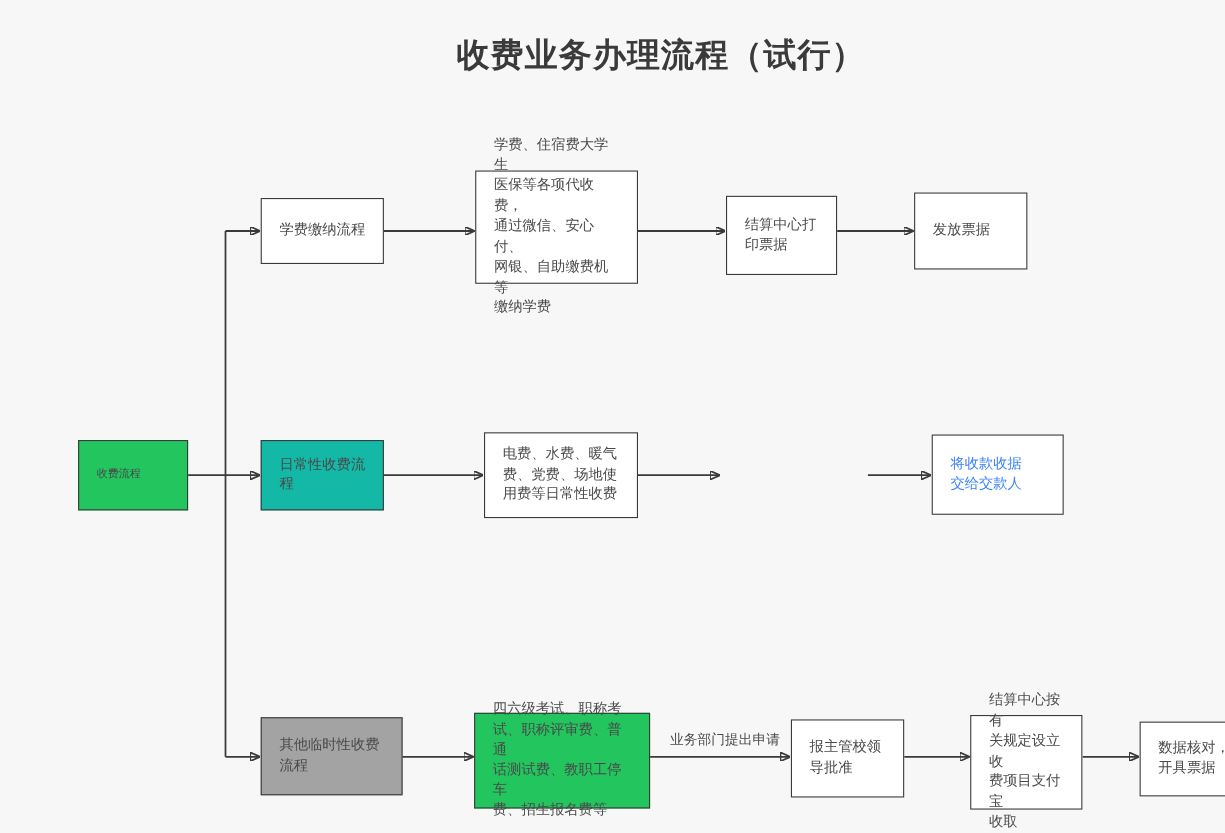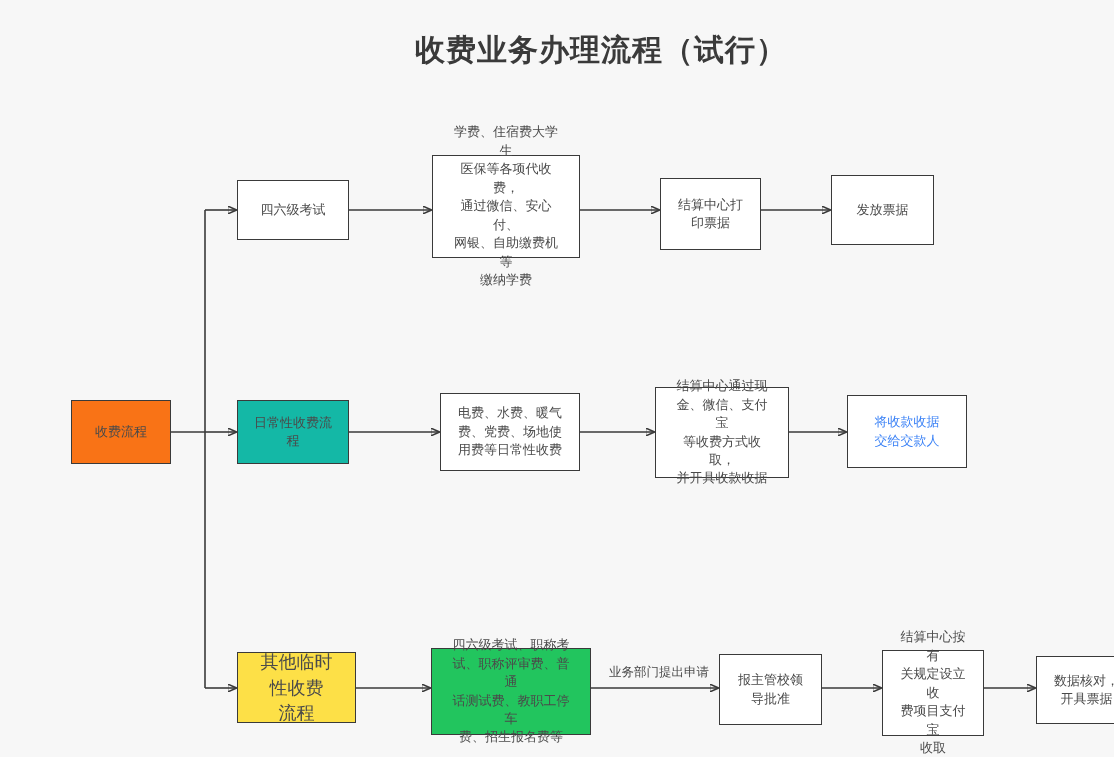--- a/index.html
+++ b/index.html
@@ -34,21 +34,20 @@
   }
   .node {
     position: absolute;
     box-sizing: border-box;
     background: #ffffff;
     border: 1.6px solid #3a3a3a;
     color: #4a4a4a;
     display: flex;
     align-items: center;
     justify-content: center;
-    text-align: center;
     line-height: 1.42;
     padding: 2px 16px;
     white-space: pre-line;
   }
   .node-label {
     display: block;
     width: 100%;
   }
   .edge-label {
     position: absolute;
@@ -101,26 +100,26 @@
     <path d="M305,432 L395,432" marker-end="url(#arrow)"></path>
     <path d="M536,432 L610,432" marker-end="url(#arrow)"></path>
     <path d="M745,432 L802,432" marker-end="url(#arrow)"></path>
 
     <path d="M312,688 L386,688" marker-end="url(#arrow)"></path>
     <path d="M547,688 L674,688" marker-end="url(#arrow)"></path>
     <path d="M778,688 L837,688" marker-end="url(#arrow)"></path>
     <path d="M940,688 L991,688" marker-end="url(#arrow)"></path>
   </svg>
 
-  <div class="node" id="n-root" style="left: 27px; top: 400px; width: 100px; height: 64px; font-size: 13px; background: #f97316; border-color: rgb(58, 58, 58); color: rgb(74, 74, 74);">
+  <div class="node" id="n-root" style="left: 27px; top: 400px; width: 100px; height: 64px; font-size: 10px; background: #22c55e; border-color: rgb(58, 58, 58); color: rgb(74, 74, 74);">
     <span class="node-label">收费流程</span>
   </div>
 
   <div class="node" id="n-r1c1" style="left: 193px; top: 180px; width: 112px; height: 60px; font-size: 13px; background: rgb(255, 255, 255); border-color: rgb(58, 58, 58); color: rgb(74, 74, 74);">
-    <span class="node-label">四六级考试</span>
+    <span class="node-label">学费缴纳流程</span>
   </div>
   <div class="node" id="n-r1c2" style="left: 388px; top: 155px; width: 148px; height: 103px; font-size: 13px; background: rgb(255, 255, 255); border-color: rgb(58, 58, 58); color: rgb(74, 74, 74);">
     <span class="node-label">学费、住宿费大学生
 医保等各项代收费，
 通过微信、安心付、
 网银、自助缴费机等
 缴纳学费</span>
   </div>
   <div class="node" id="n-r1c3" style="left: 616px; top: 178px; width: 101px; height: 72px; font-size: 13px; background: rgb(255, 255, 255); border-color: rgb(58, 58, 58); color: rgb(74, 74, 74);">
     <span class="node-label">结算中心打
@@ -132,32 +131,26 @@
 
   <div class="node" id="n-r2c1" style="left: 193px; top: 400px; width: 112px; height: 64px; font-size: 13px; background: #14b8a6; border-color: rgb(58, 58, 58); color: rgb(74, 74, 74);">
     <span class="node-label">日常性收费流
 程</span>
   </div>
   <div class="node" id="n-r2c2" style="left: 396px; top: 393px; width: 140px; height: 78px; font-size: 13px; background: rgb(255, 255, 255); border-color: rgb(58, 58, 58); color: rgb(74, 74, 74);">
     <span class="node-label">电费、水费、暖气
 费、党费、场地使
 用费等日常性收费</span>
   </div>
-  <div class="node" id="n-r2c3" style="left: 611px; top: 387px; width: 134px; height: 91px; font-size: 13px; background: rgb(255, 255, 255); border-color: rgb(58, 58, 58); color: rgb(74, 74, 74);">
-    <span class="node-label">结算中心通过现
-金、微信、支付宝
-等收费方式收取，
-并开具收款收据</span>
-  </div>
   <div class="node" id="n-r2c4" style="left: 803px; top: 395px; width: 120px; height: 73px; font-size: 13px; background: rgb(255, 255, 255); border-color: rgb(58, 58, 58); color: #3b82f6;">
     <span class="node-label">将收款收据
 交给交款人</span>
   </div>
 
-  <div class="node" id="n-r3c1" style="left: 193px; top: 652px; width: 119px; height: 71px; font-size: 18px; background: #fde047; border-color: rgb(58, 58, 58); color: rgb(74, 74, 74);">
+  <div class="node" id="n-r3c1" style="left: 193px; top: 652px; width: 129px; height: 71px; font-size: 13px; background: #a3a3a3; border-color: rgb(58, 58, 58); color: rgb(74, 74, 74);">
     <span class="node-label">其他临时性收费
 流程</span>
   </div>
   <div class="node" id="n-r3c2" style="left: 387px; top: 648px; width: 160px; height: 87px; font-size: 13px; background: #22c55e; border-color: rgb(58, 58, 58); color: rgb(74, 74, 74);">
     <span class="node-label">四六级考试、职称考
 试、职称评审费、普通
 话测试费、教职工停车
 费、招生报名费等</span>
   </div>
   <div class="node" id="n-r3c3" style="left: 675px; top: 654px; width: 103px; height: 71px; font-size: 13px; background: rgb(255, 255, 255); border-color: rgb(58, 58, 58); color: rgb(74, 74, 74);">

